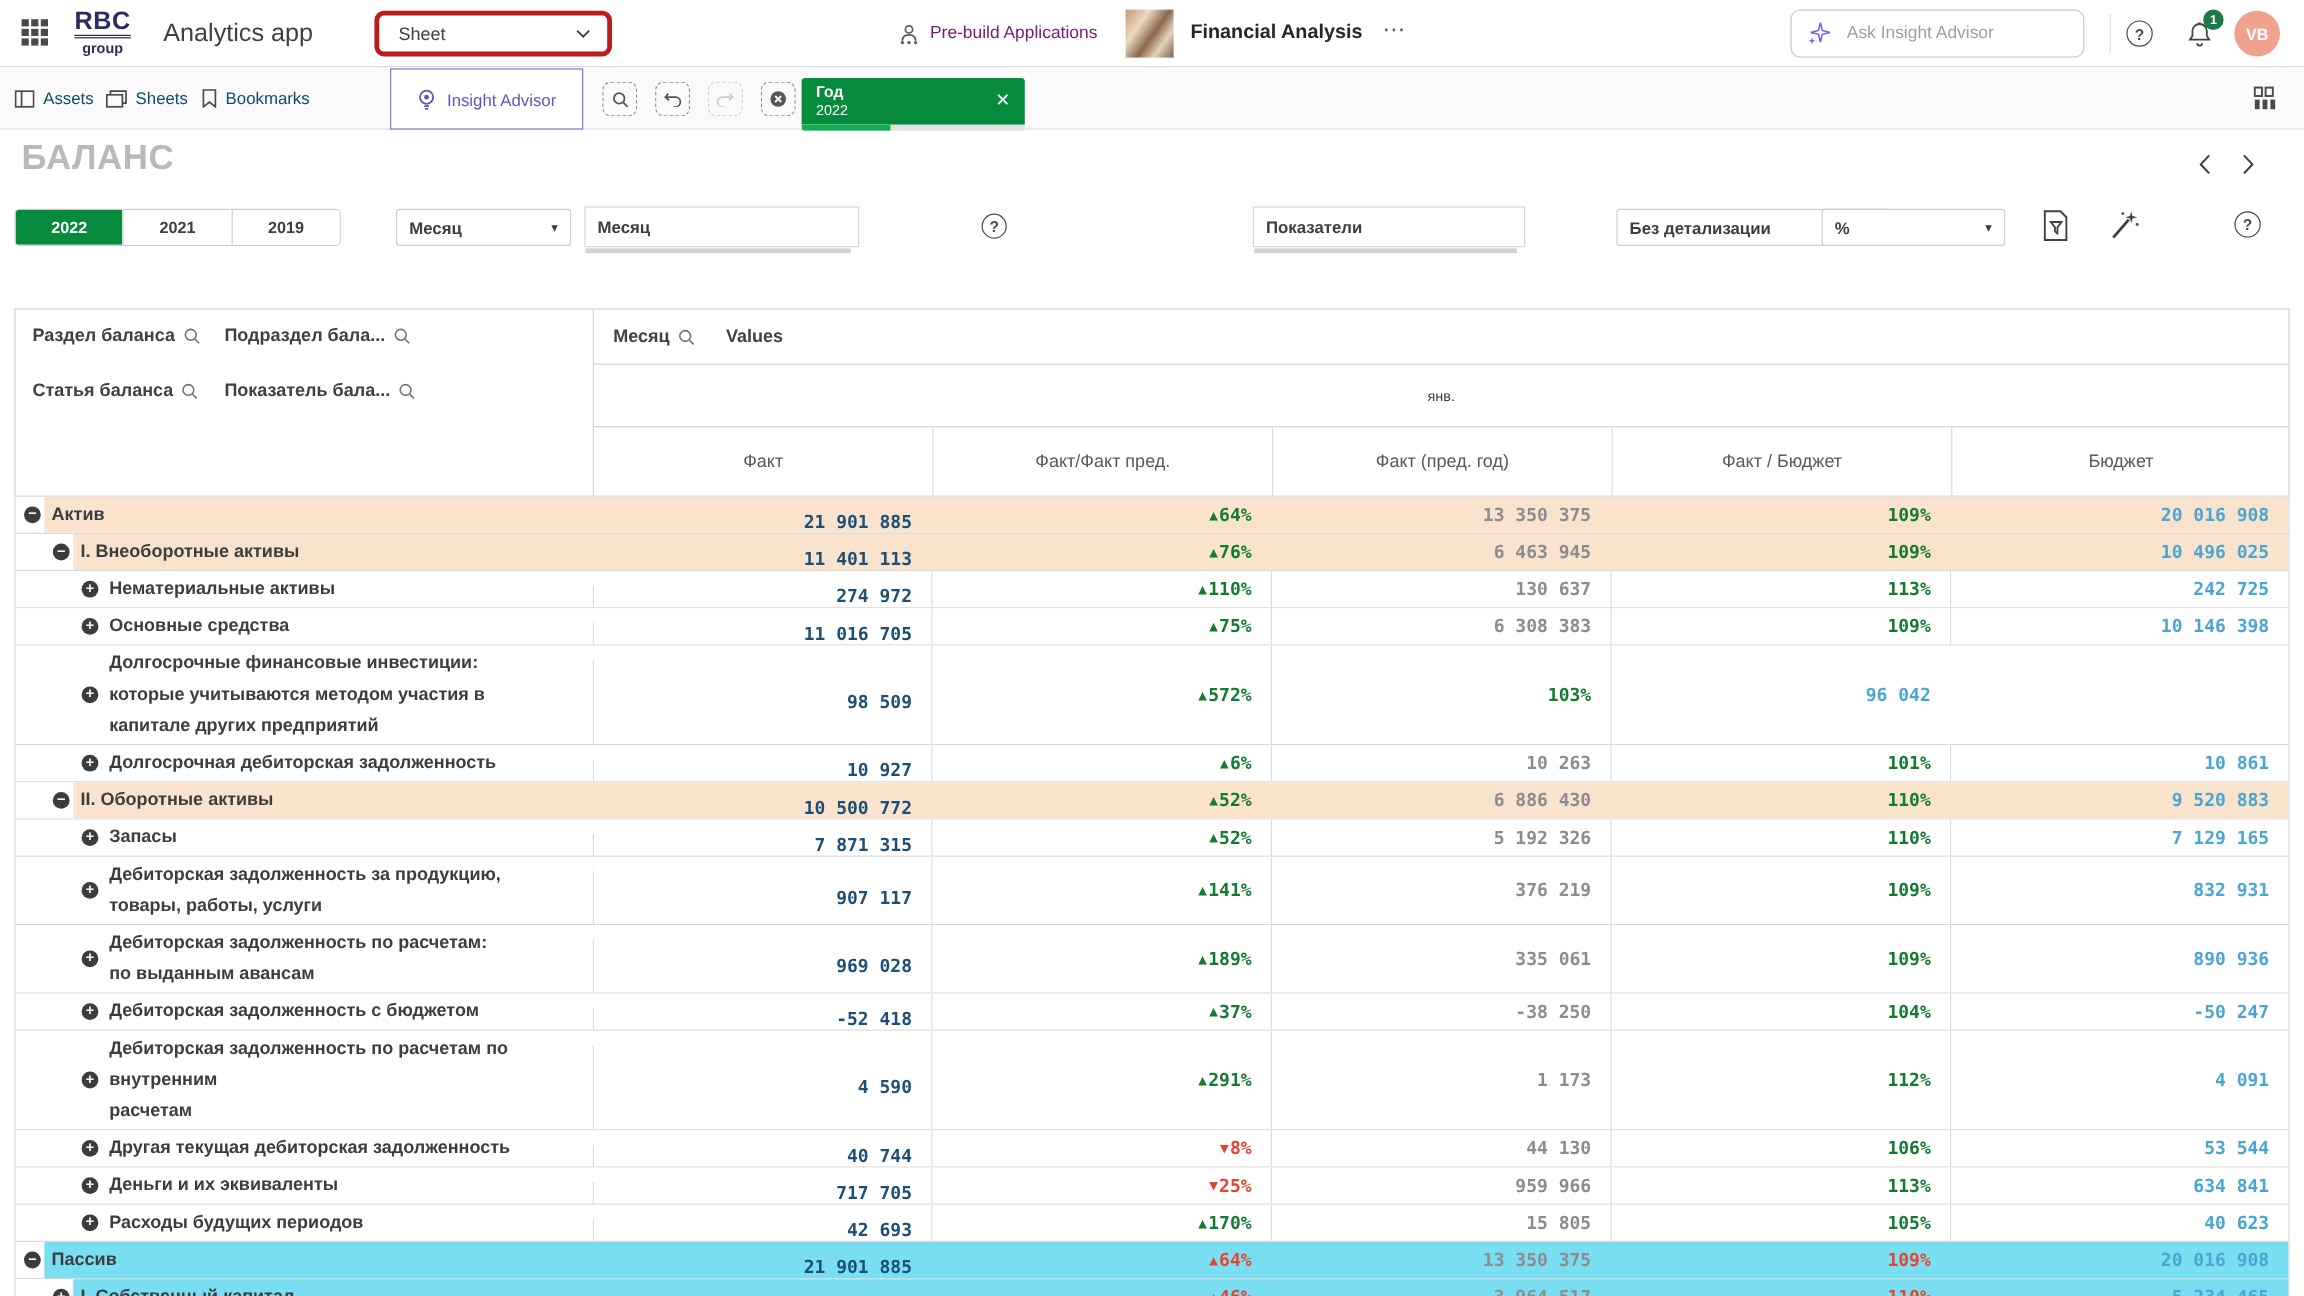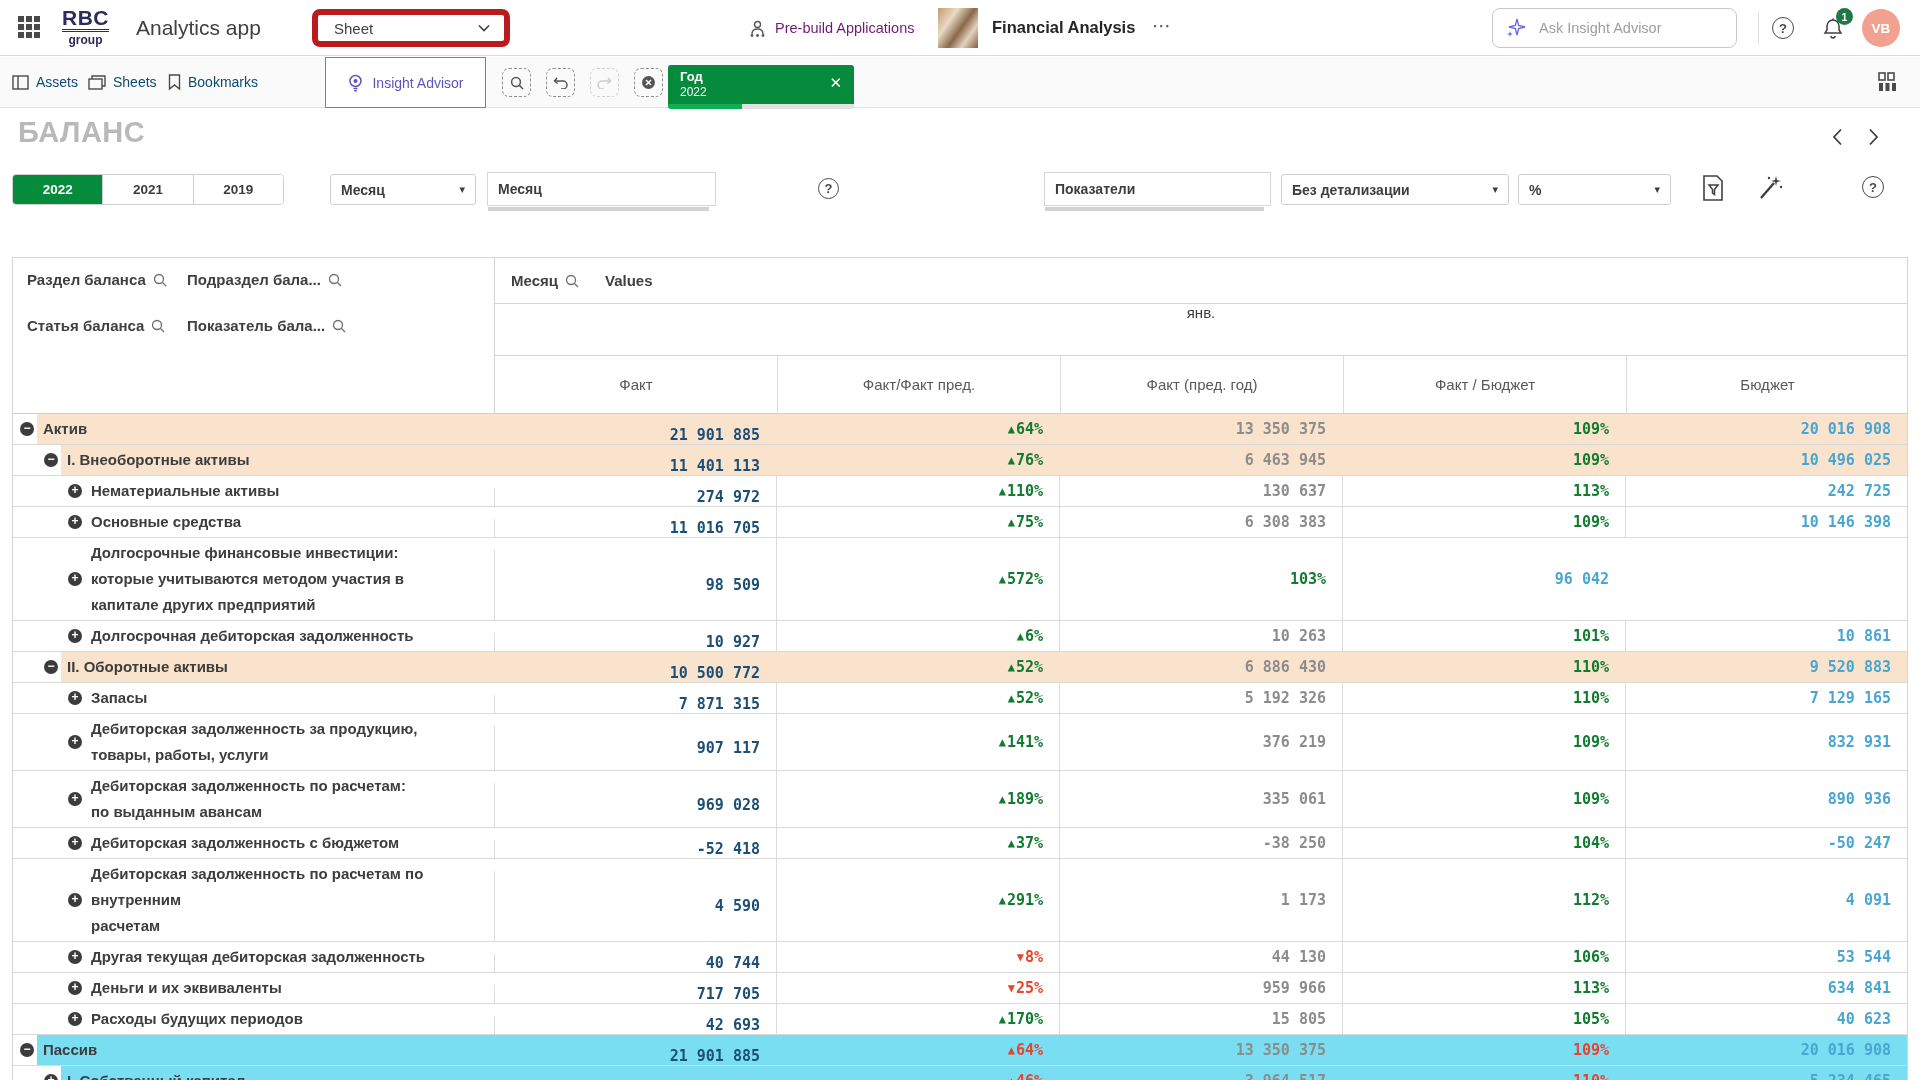--- a/index.html
+++ b/index.html
@@ -9,21 +9,21 @@
   
   .topbar { position:absolute; left:0; top:0; width:1920px; height:56px; background:#fff;
     border-bottom:1px solid #d9d9d9; z-index:30; }
   .gridmenu { position:absolute; left:18px; top:16px; width:24px; height:24px; display:grid;
     grid-template-columns:repeat(3,6px); grid-template-rows:repeat(3,6px); gap:2px; cursor:pointer; }
   .gridmenu i { background:#4a4a4a; }
   .logo { position:absolute; left:62px; top:7px; color:#2b2b5e; text-align:center; line-height:1; }
   .logo .l1 { font-size:21px; font-weight:800; letter-spacing:.5px; border-bottom:3px double #2b2b5e; padding-bottom:1px;}
   .logo .l2 { font-size:12px; font-weight:800; margin-top:2px; }
   .apptitle { position:absolute; left:136px; top:16px; font-size:21px; color:#404040; }
-  .sheetsel { position:absolute; left:312px; top:9px; width:198px; height:38px; border:6px solid #b91c1c;
+  .sheetsel { position:absolute; left:312px; top:9px; width:198px; height:38px; border:4px solid #b91c1c;
     border-radius:8px; background:#fff; display:flex; align-items:center; padding:0 14px 0 16px; cursor:pointer; }
   .sheetsel span { font-size:15px; color:#404040; flex:1; }
   .prebuild { position:absolute; left:748px; top:0; height:56px; display:flex; align-items:center; gap:8px;
     color:#701a75; font-size:14.5px; cursor:pointer; }
   .thumb { position:absolute; left:938px; top:8px; width:40px; height:40px;
     background:linear-gradient(125deg,#c39a72 0%,#ead9c3 30%,#8a684c 55%,#e4d2bd 75%,#7d5f46 100%); }
   .finname { position:absolute; left:992px; top:18px; font-size:16.5px; font-weight:700; color:#262626; }
   .moredots { position:absolute; left:1152px; top:14px; font-size:19px; color:#595959; letter-spacing:2px; cursor:pointer;}
   .askbox { position:absolute; left:1492px; top:8px; width:245px; height:40px; border:1px solid #c9c9c9;
     border-radius:8px; display:flex; align-items:center; gap:12px; padding:0 12px; cursor:text; }
@@ -85,22 +85,22 @@
   .table { position:absolute; left:12px; top:149px; width:1896px; border:1px solid #d5d5d5; border-bottom:none;
     background:#fff; }
   .thead { display:grid; grid-template-columns:481px 1413px; }
   .hleft { position:relative; height:155px; }
   .dimlabel { position:absolute; display:flex; align-items:center; gap:7px; font-size:15px; font-weight:700;
     color:#404040; cursor:pointer; }
   .hright { border-left:1px solid #d5d5d5; }
   .hr1 { height:46px; border-bottom:1px solid #d5d5d5; display:flex; align-items:center; gap:26px; padding-left:16px;
     font-size:15px; font-weight:700; color:#404040; }
   .hr1 .mes { display:flex; align-items:center; gap:7px; cursor:pointer; }
-  .hr2 { height:52px; border-bottom:1px solid #d5d5d5; display:flex; align-items:flex-start; justify-content:center;
-    font-size:15px; color:#3d3d3d; }
+  .hr2 { height:52px; border-bottom:1px solid #d5d5d5; display:flex; align-items:center; justify-content:center;
+    font-size:12px; color:#3d3d3d; }
   .hr3 { height:57px; display:grid; grid-template-columns:282px 283px 283px 283px 282px; }
   .hr3 div { display:flex; align-items:center; justify-content:center; font-size:15px; color:#595959;
     border-left:1px solid #dcdcdc; }
   .hr3 div:first-child { border-left:none; }
 
   .tbody { border-top:1px solid #cfcfcf; }
   .trow { position:relative; display:grid; grid-template-columns:481px 282px 283px 283px 283px 282px;
     min-height:30px; border-bottom:1px solid #d9d9d9; background:#fff; }
   .band { position:absolute; top:0; bottom:0; right:0; z-index:0; }
   .band.lvl0 { left:24px; } .band.lvl1 { left:48px; }
@@ -278,21 +278,21 @@
     <span>Месяц</span>
     <span class="caret">▾</span>
   </div>
   <div class="lbox" style="left:487px;width:229px">
     <span>Месяц</span>
   </div>
   <div class="helpcircle fl-help">?</div>
   <div class="lbox" style="left:1044px;width:227px">
     <span>Показатели</span>
   </div>
-  <div class="ddl" style="left:1281px;width:228px">
+  <div class="ddl" style="left:1347px;width:228px">
     <span>Без детализации</span>
     <span class="caret">▾</span>
   </div>
   <div class="ddl" style="left:1518px;width:153px">
     <span>%</span>
     <span class="caret">▾</span>
   </div>
   <div class="toolico" style="left:1700px">
     <svg width="26" height="28" viewBox="0 0 26 28">
         <path d="M4 2 h13 l5 5 v19 h-18 Z" fill="none" stroke="#404040" stroke-width="1.6"></path>

